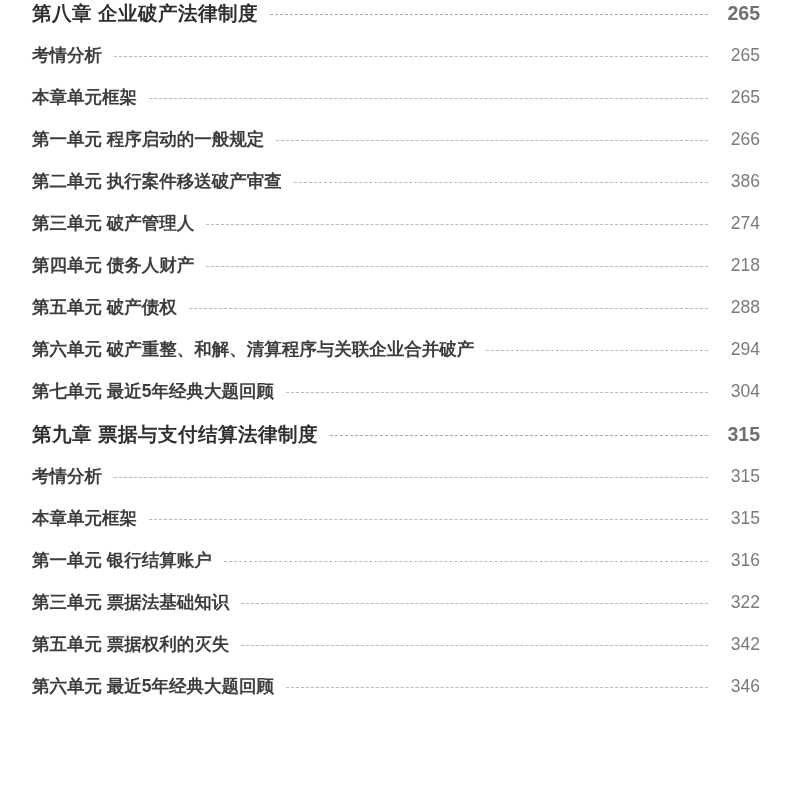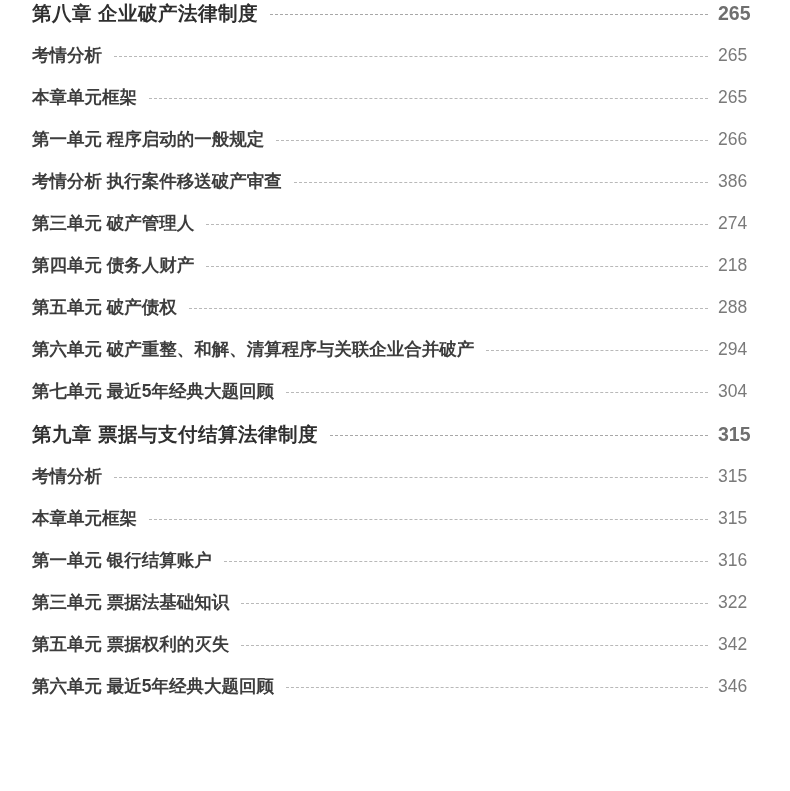--- a/index.html
+++ b/index.html
@@ -64,20 +64,21 @@
     top: -4px;
     border-bottom: 1px dashed #b9b9b9;
     min-width: 12px;
   }
   .toc-row.level-chapter .leader {
     top: -5px;
     border-bottom: 1px dashed #a8a8a8;
   }
   .toc-row .page {
     flex: 0 0 auto;
+    text-align: right;
     min-width: 42px;
     font-variant-numeric: tabular-nums;
   }
 </style>
 </head>
 <body>
 
 <div class="toc" id="toc-root">
     <div class="toc-row level-chapter">
       <span class="label">第八章  企业破产法律制度</span>
@@ -93,21 +94,21 @@
       <span class="label">本章单元框架</span>
       <span class="leader"></span>
       <span class="page">265</span>
     </div>
     <div class="toc-row level-section">
       <span class="label">第一单元 程序启动的一般规定</span>
       <span class="leader"></span>
       <span class="page">266</span>
     </div>
     <div class="toc-row level-section">
-      <span class="label">考情分析 执行案件移送破产审查</span>
+      <span class="label">第二单元 执行案件移送破产审查</span>
       <span class="leader"></span>
       <span class="page">386</span>
     </div>
     <div class="toc-row level-section">
       <span class="label">第三单元 破产管理人</span>
       <span class="leader"></span>
       <span class="page">274</span>
     </div>
     <div class="toc-row level-section">
       <span class="label">第四单元 债务人财产</span>

